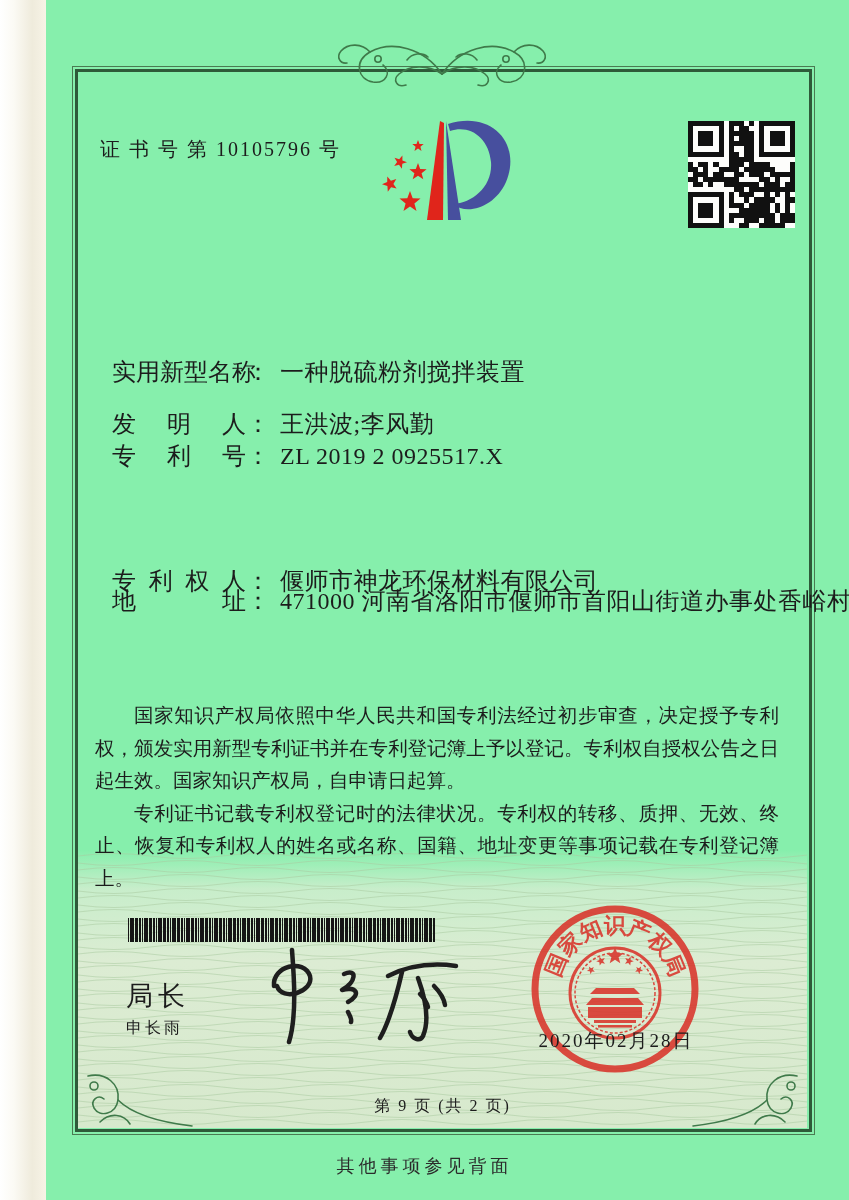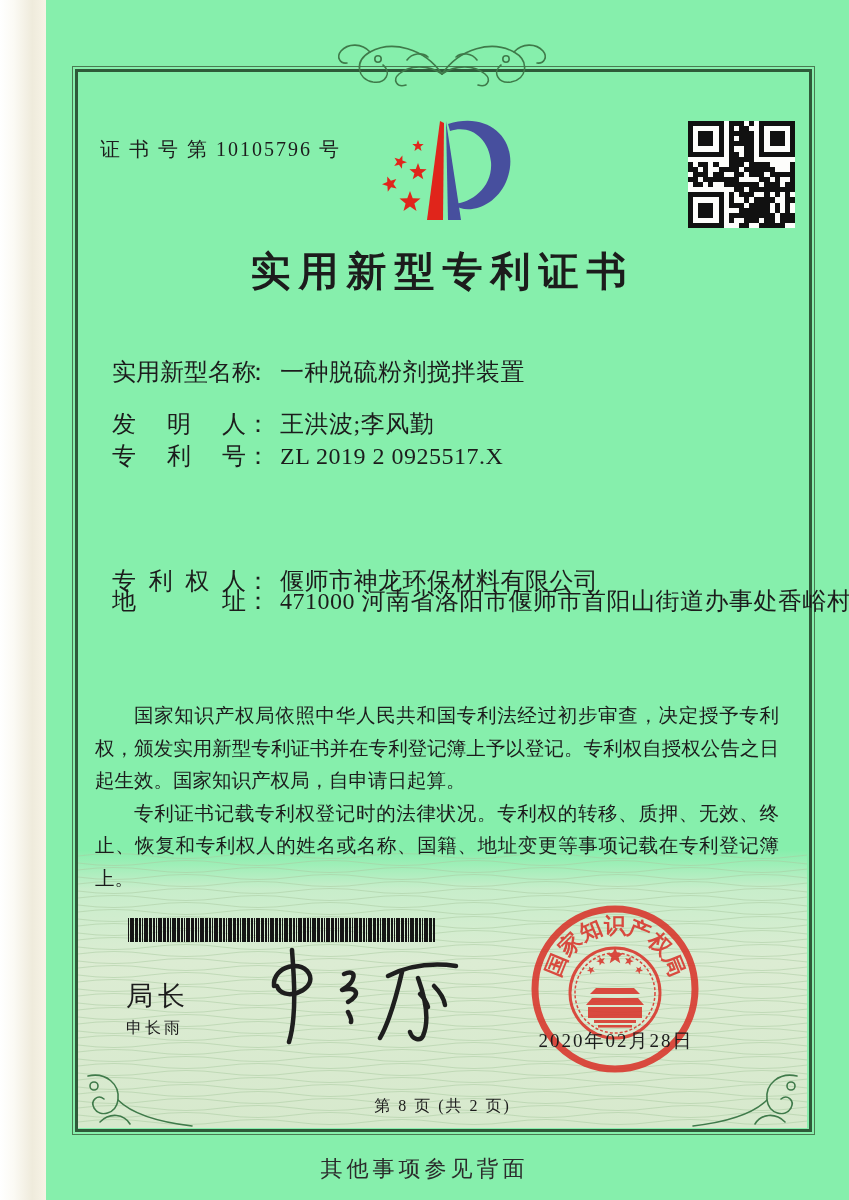--- a/index.html
+++ b/index.html
@@ -22,21 +22,21 @@
   .flabel2{display:inline-block;width:126px;text-align:justify;text-align-last:justify;vertical-align:top;}
   .colon{margin-right:10px;}
   .fvalue{letter-spacing:.5px;}
   .pair2{position:absolute;left:350px;top:0;white-space:nowrap;}
   .body-text{left:95px;top:700px;width:684px;font-size:19.5px;line-height:32.5px;text-align:justify;}
   .body-text p{margin:0;text-indent:2em;}
   .signer-title{left:126px;top:978px;font-size:27px;letter-spacing:5px;}
   .signer-name{left:126px;top:1018px;font-size:16px;letter-spacing:3px;}
   .seal-date{left:520px;top:1028px;width:192px;text-align:center;font-size:19px;letter-spacing:2px;}
   .page-num{left:72px;top:1096px;width:741px;text-align:center;font-size:16px;letter-spacing:2px;}
-  .footer-note{left:0;top:1154px;width:849px;text-align:center;font-size:22px;letter-spacing:4px;color:#2b2b2b;}
+  .footer-note{left:0;top:1154px;width:849px;text-align:center;font-size:18px;letter-spacing:4px;color:#2b2b2b;}
   svg{display:block;}
 </style>
 </head>
 <body>
 
 <div class="page">
   <div class="scan-edge"></div>
 
   <div class="frame-outer">
     <div class="frame-inner"></div>
@@ -310,21 +310,20 @@
       <rect x="20" y="19" width="1" height="1" fill="#111"></rect>
       <rect x="10" y="20" width="1" height="1" fill="#111"></rect>
       <rect x="11" y="20" width="1" height="1" fill="#111"></rect>
       <rect x="14" y="20" width="1" height="1" fill="#111"></rect>
       <rect x="15" y="20" width="1" height="1" fill="#111"></rect>
       <rect x="16" y="20" width="1" height="1" fill="#111"></rect>
       <rect x="17" y="20" width="1" height="1" fill="#111"></rect>
       <rect x="18" y="20" width="1" height="1" fill="#111"></rect>
     </svg>
 
-  <div class="abs title">实用新型专利证书</div>
 
   <div class="abs row" style="top:356px">
     <span class="flabel">实用新型名称</span><span class="colon">：</span><span class="fvalue">一种脱硫粉剂搅拌装置</span>
   </div>
   <div class="abs row" style="top:408px">
     <span class="flabel">发明人</span><span class="colon">：</span><span class="fvalue">王洪波;李风勤</span>
   </div>
   <div class="abs row" style="top:440px">
     <span class="flabel">专利号</span><span class="colon">：</span><span class="fvalue">ZL 2019 2 0925517.X</span>
   </div>
@@ -468,15 +467,15 @@
         <path d="M66 96 L116 96 L110 90 L72 90 Z"></path>
         <path d="M62 107 L120 107 L114 100 L68 100 Z"></path>
         <rect x="64" y="109" width="54" height="11"></rect>
         <rect x="70" y="122" width="42" height="3"></rect>
         <rect x="74" y="127" width="34" height="2.6"></rect>
       </g>
     </g>
   </svg>
   <div class="abs seal-date">2020年02月28日</div>
 
-  <div class="abs page-num">第 8 页 (共 2 页)</div>
+  <div class="abs page-num">第 9 页 (共 2 页)</div>
   <div class="abs footer-note">其他事项参见背面</div>
 </div>
 
 </body></html>

